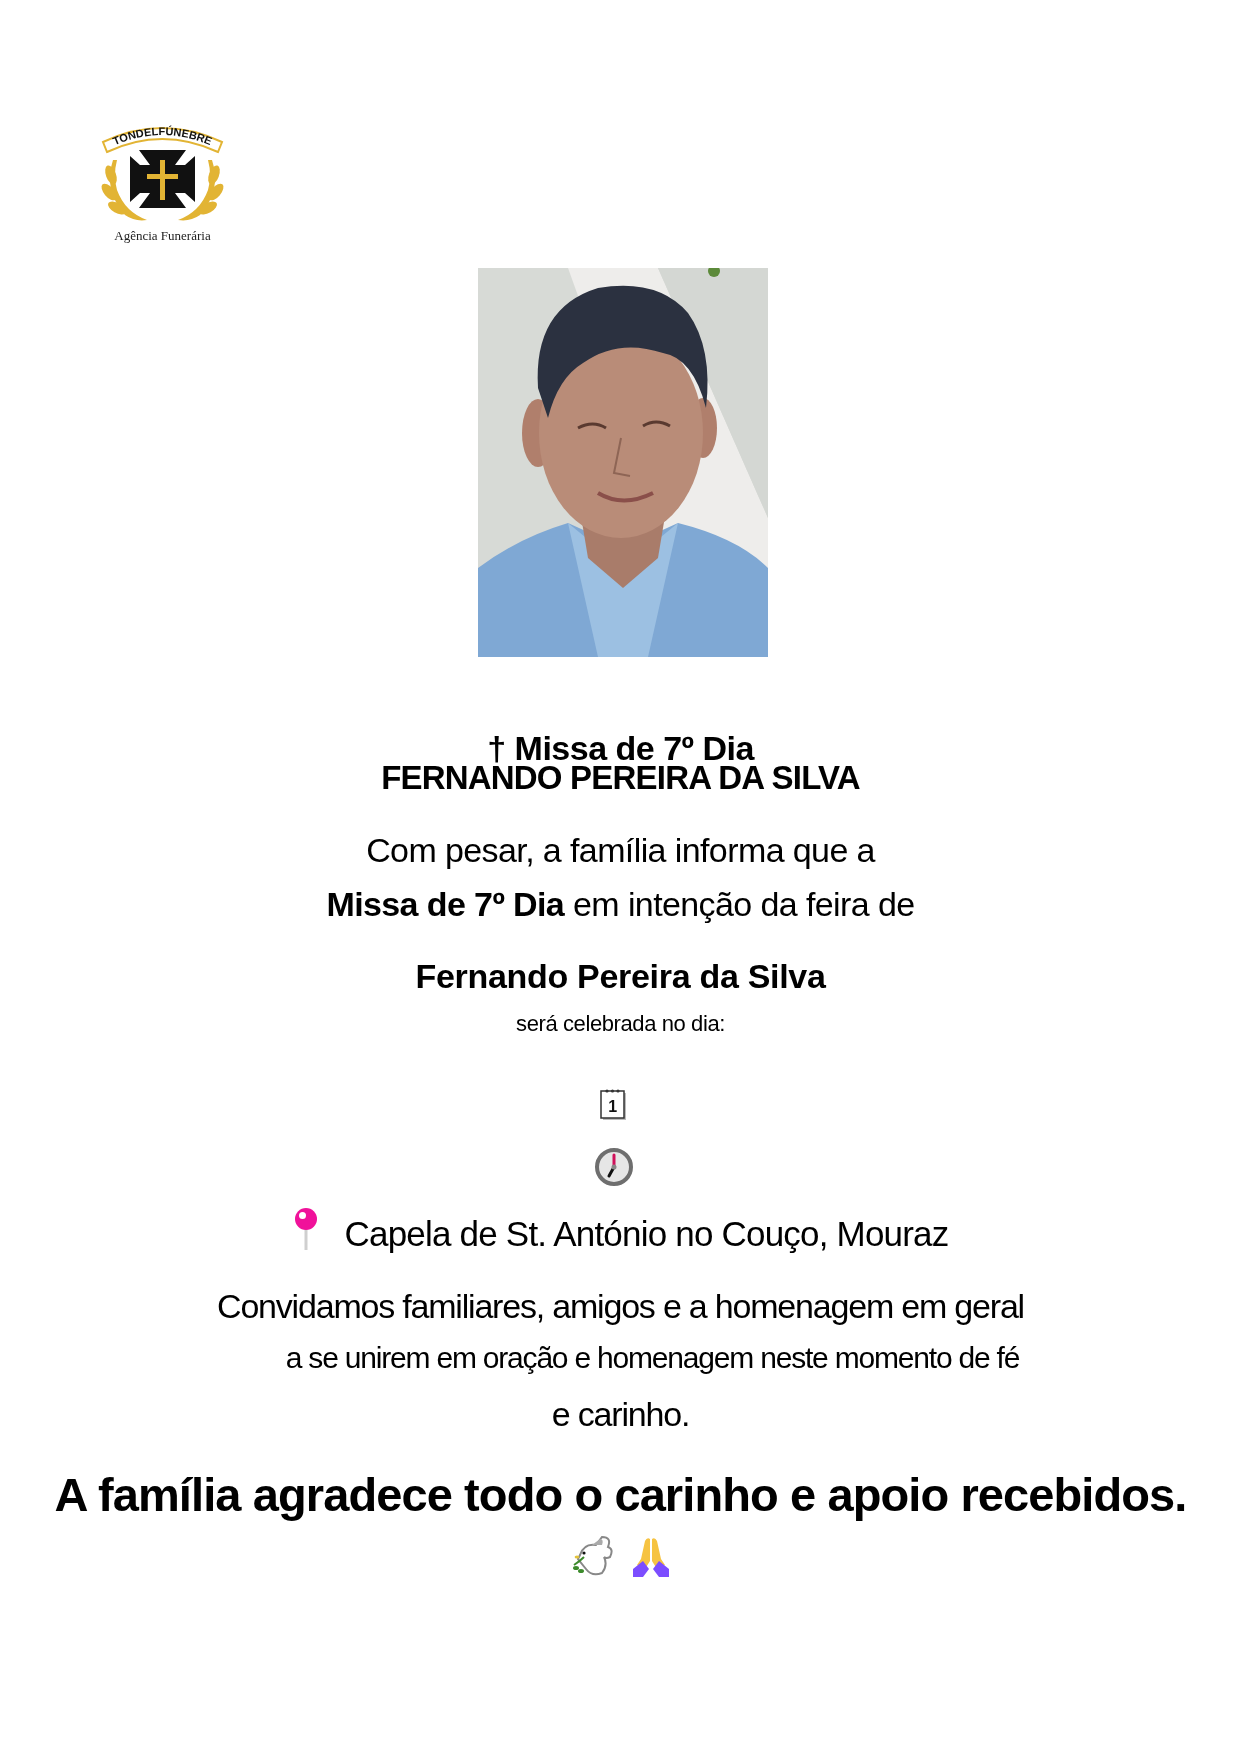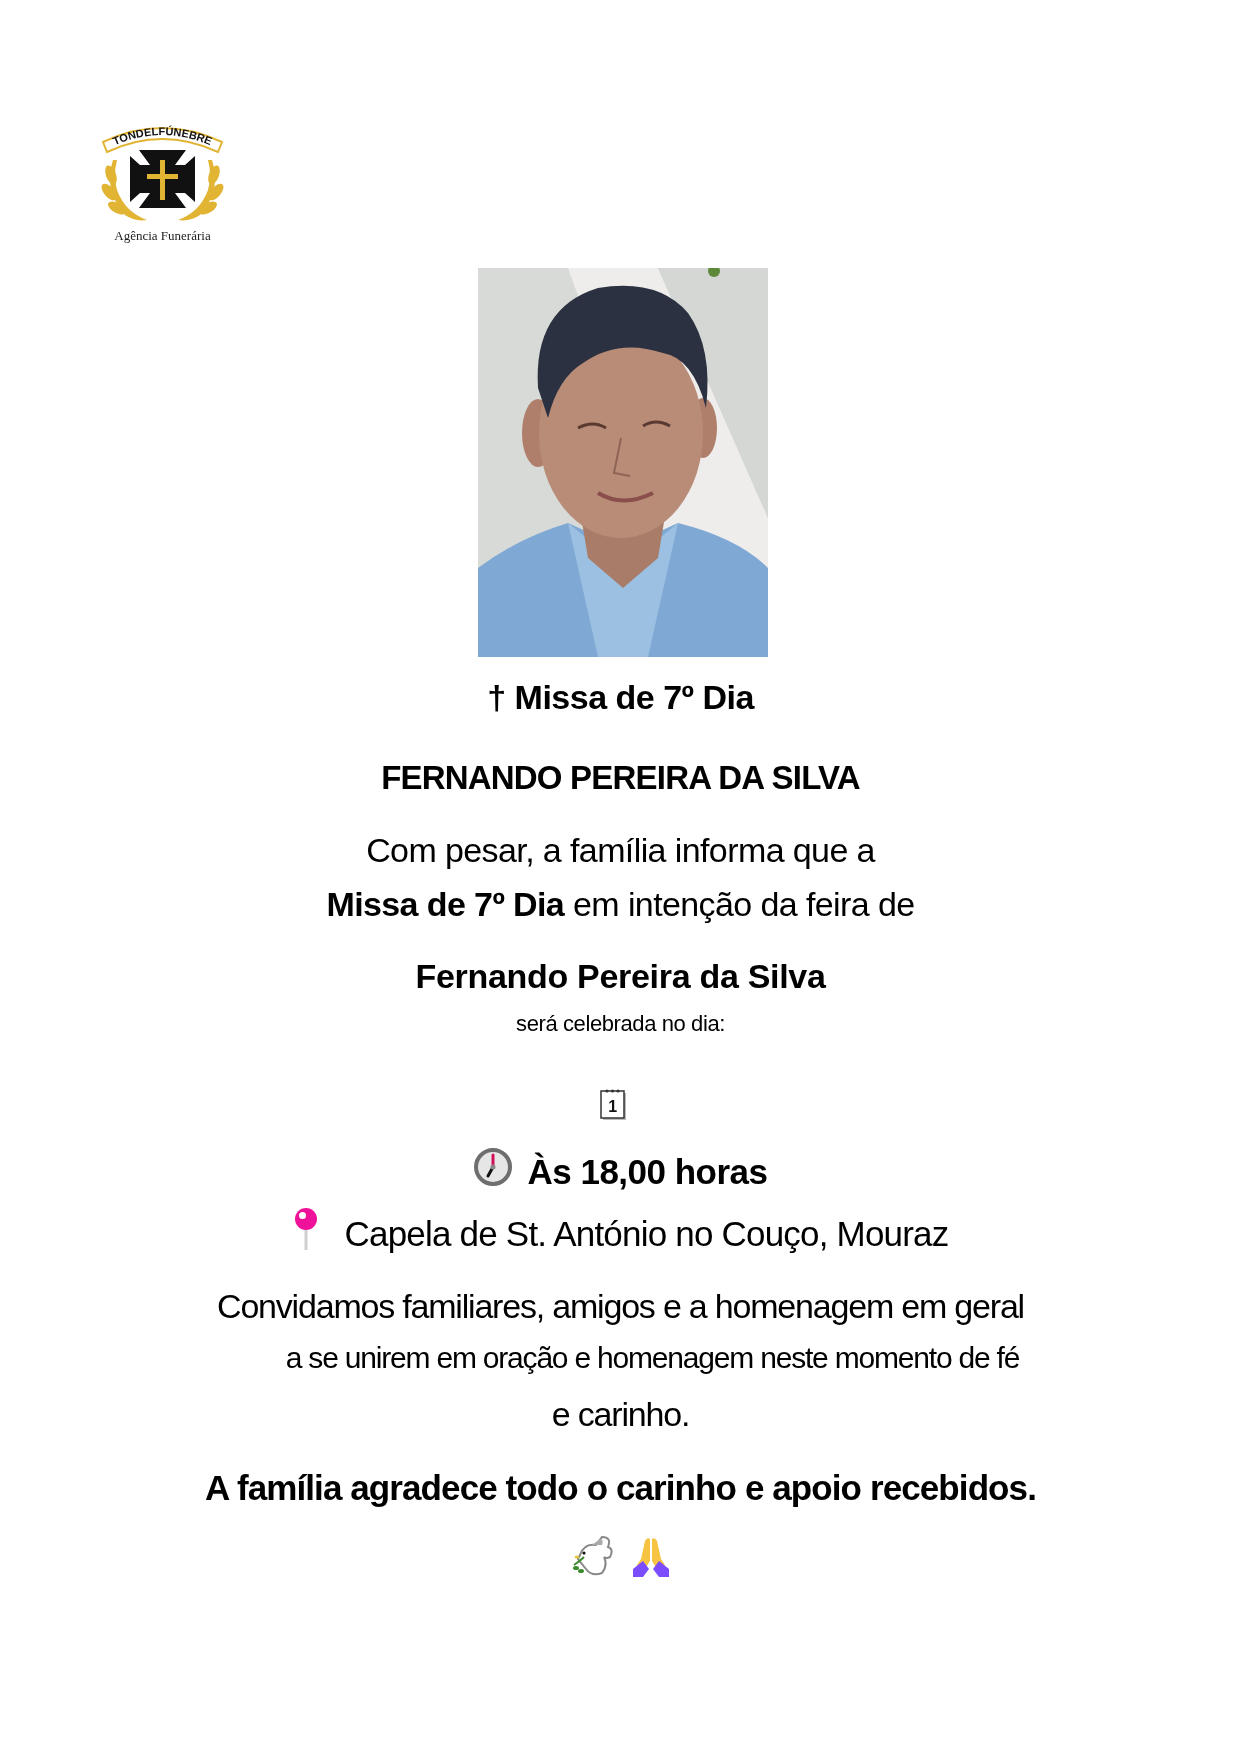--- a/index.html
+++ b/index.html
@@ -45,33 +45,33 @@
     .photo svg { display: block; }
     .line {
       position: absolute;
       left: 0;
       width: 1241px;
       text-align: center;
       white-space: nowrap;
       line-height: 1.2;
     }
     .bold { font-weight: bold; }
-    .title { top: 677px; font-size: 34px; font-weight: bold; letter-spacing: -0.5px; }
+    .title { top: 728px; font-size: 34px; font-weight: bold; letter-spacing: -0.5px; }
     .name-upper { top: 758px; font-size: 33px; font-weight: bold; letter-spacing: -0.8px; }
     .intro1 { top: 830px; font-size: 34px; letter-spacing: -0.6px; }
     .intro2 { top: 884px; font-size: 34px; letter-spacing: -0.6px; }
     .name-title { top: 956px; font-size: 34px; font-weight: bold; letter-spacing: -0.3px; }
     .celebrated { top: 1011px; font-size: 22px; letter-spacing: -0.4px; }
     .date { top: 1089px; font-size: 35px; font-weight: bold; letter-spacing: -0.5px; }
     .time { top: 1150px; font-size: 35px; font-weight: bold; letter-spacing: -0.5px; }
     .place { top: 1210px; font-size: 35px; font-weight: normal; letter-spacing: -0.8px; }
     .invite1 { top: 1286px; font-size: 34px; letter-spacing: -1.2px; }
     .invite2 { top: 1340px; font-size: 30px; letter-spacing: -1.2px; padding-left: 32px; }
     .invite3 { top: 1394px; font-size: 34px; letter-spacing: -1.2px; }
-    .thanks { top: 1467px; font-size: 35px; font-weight: bold; letter-spacing: -0.9px; }
+    .thanks { top: 1467px; font-size: 47px; font-weight: bold; letter-spacing: -0.9px; }
     .emojis { top: 1535px; height: 48px; }
     .icon-inline {
       display: inline-block;
       vertical-align: middle;
       margin-right: 14px;
       position: relative;
       top: -3px;
     }
     .emoji-wrap {
       display: inline-block;
@@ -168,21 +168,21 @@
 </div>
 
 <div class="line time">
   <span class="icon-inline">
     <svg width="40" height="40" viewBox="0 0 40 40">
       <circle cx="20" cy="20" r="17" fill="#E6E6E6" stroke="#6E6E6E" stroke-width="4"></circle>
       <line x1="20" y1="20" x2="20" y2="8" stroke="#D0105A" stroke-width="3" stroke-linecap="round"></line>
       <line x1="20" y1="20" x2="15" y2="29" stroke="#111" stroke-width="3" stroke-linecap="round"></line>
       <circle cx="20" cy="20" r="2.5" fill="#888"></circle>
     </svg>
-  </span><span>Às 18,00 horas</span>
+  </span>
 </div>
 
 <div class="line place">
   <span class="icon-inline" style="margin-right:26px;">
     <svg width="26" height="44" viewBox="0 0 26 44">
       <rect x="11.5" y="16" width="3" height="27" fill="#CFCFCF"></rect>
       <circle cx="13" cy="12" r="11" fill="#F0119A"></circle>
       <circle cx="9.5" cy="8.5" r="3.5" fill="#ffffff"></circle>
     </svg>
   </span><span>Capela de St. António no Couço, Mouraz</span>

